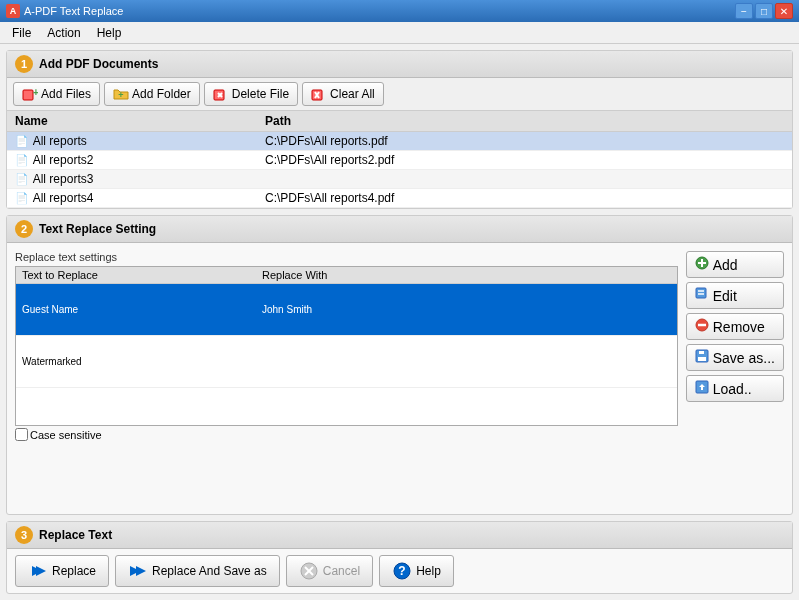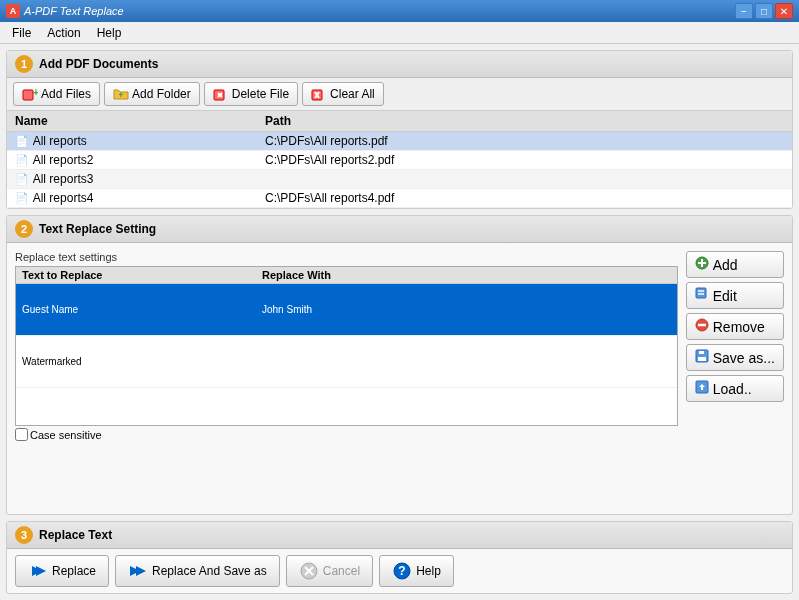--- a/index.html
+++ b/index.html
@@ -30,21 +30,21 @@
       width: 14px;
       height: 14px;
       background: #e74c3c;
       border-radius: 2px;
       display: flex;
       align-items: center;
       justify-content: center;
       font-size: 9px;
       font-weight: bold;
     }
-    .title-text { font-size: 11px; font-style: italic; }
+    .title-text { font-size: 11px; }
     .title-buttons { display: flex; gap: 2px; }
     .title-btn {
       width: 18px;
       height: 16px;
       background: #5a9de0;
       border: 1px solid #3a7bc8;
       color: white;
       font-size: 10px;
       display: flex;
       align-items: center;
@@ -162,21 +162,21 @@
       border: 1px solid #aaa;
       background: white;
       height: 160px;
       overflow-y: auto;
     }
     .replace-table-header {
       display: flex;
       background: #e0e0e0;
       border-bottom: 1px solid #ccc;
       padding: 2px 6px;
-      font-weight: bold;
+      font-weight: normal;
       font-size: 11px;
     }
     .replace-col-text { width: 240px; }
     .replace-col-with { flex: 1; }
     .replace-row {
       display: flex;
       padding: 20px 6px;
       font-size: 10px;
       border-bottom: 1px solid #eee;
     }

